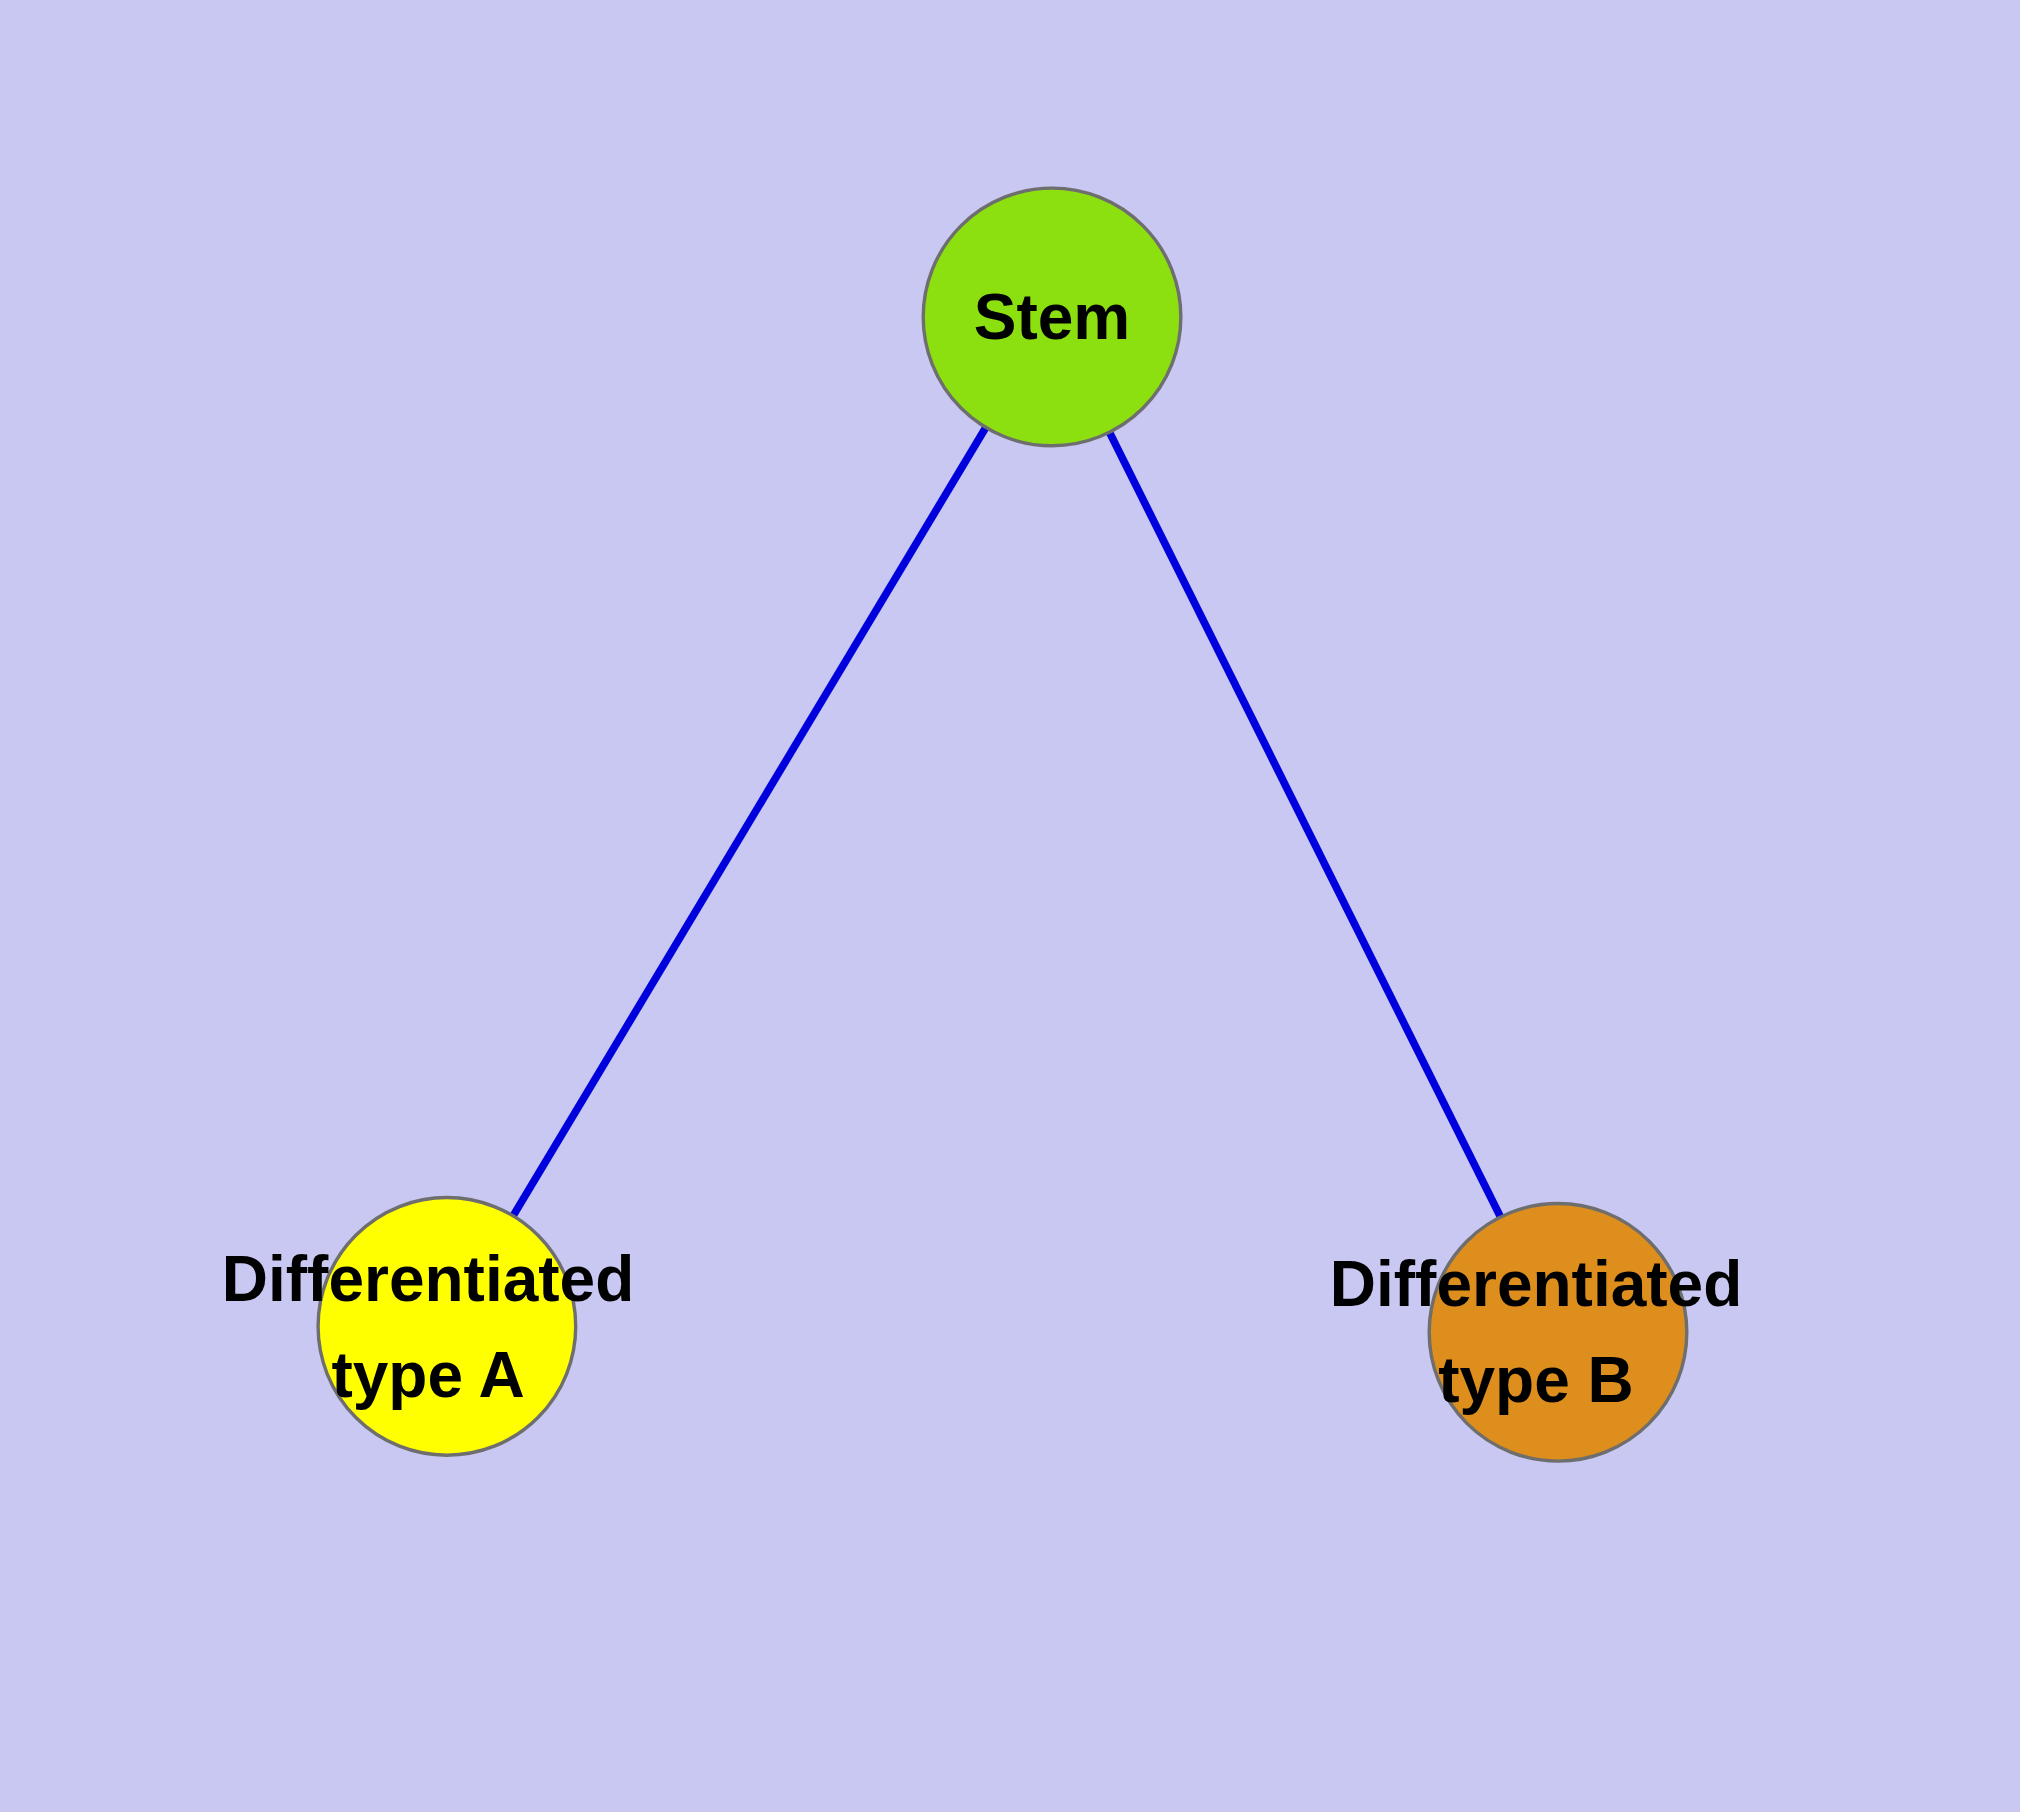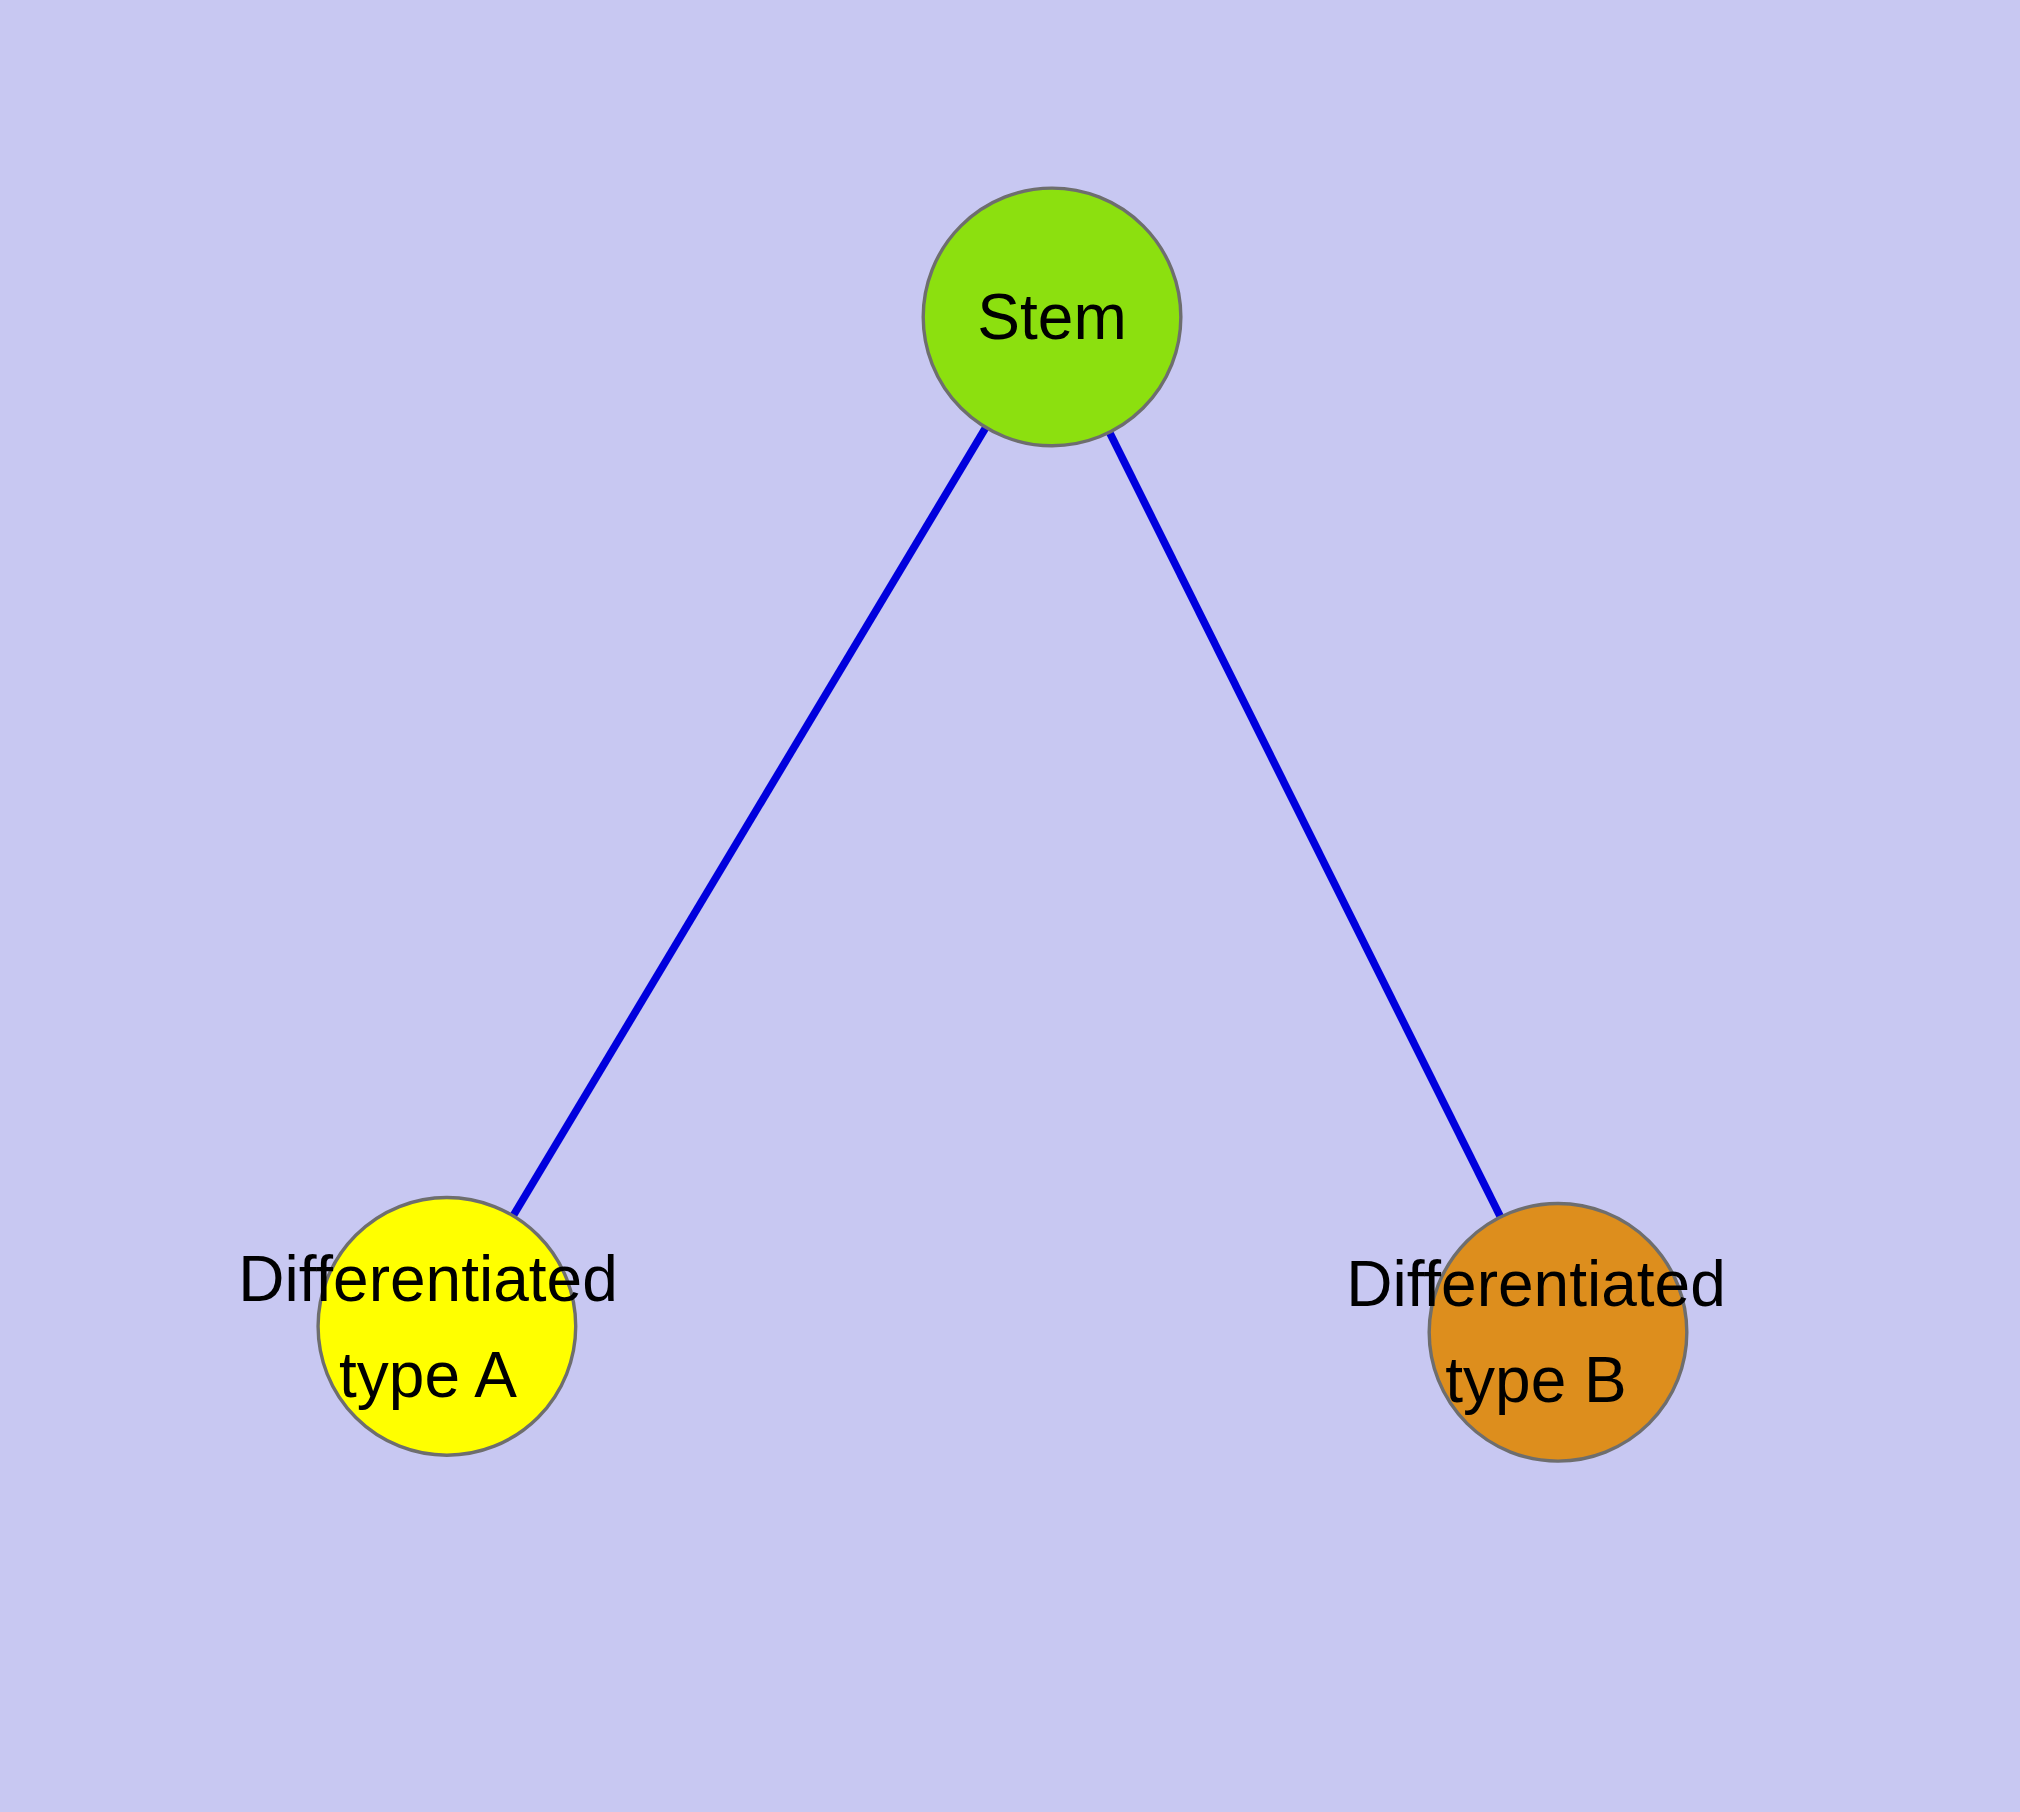--- a/index.html
+++ b/index.html
@@ -25,21 +25,21 @@
     fill: none;
   }
   .node-circle {
     stroke-width: 4px;
   }
   .node-label {
     position: absolute;
     transform: translate(-50%, -50%);
     text-align: center;
     white-space: pre-line;
-    font-weight: normal;
+    font-weight: bold;
     color: #000000;
     font-size: 64px;
     line-height: 1.5;
     letter-spacing: 0px;
   }
   .label-stem   { left: 1052px; top: 317px;  }
   .label-type-a { left: 428px;  top: 1327px; }
   .label-type-b { left: 1536px; top: 1332px; }
 </style>
 </head>

